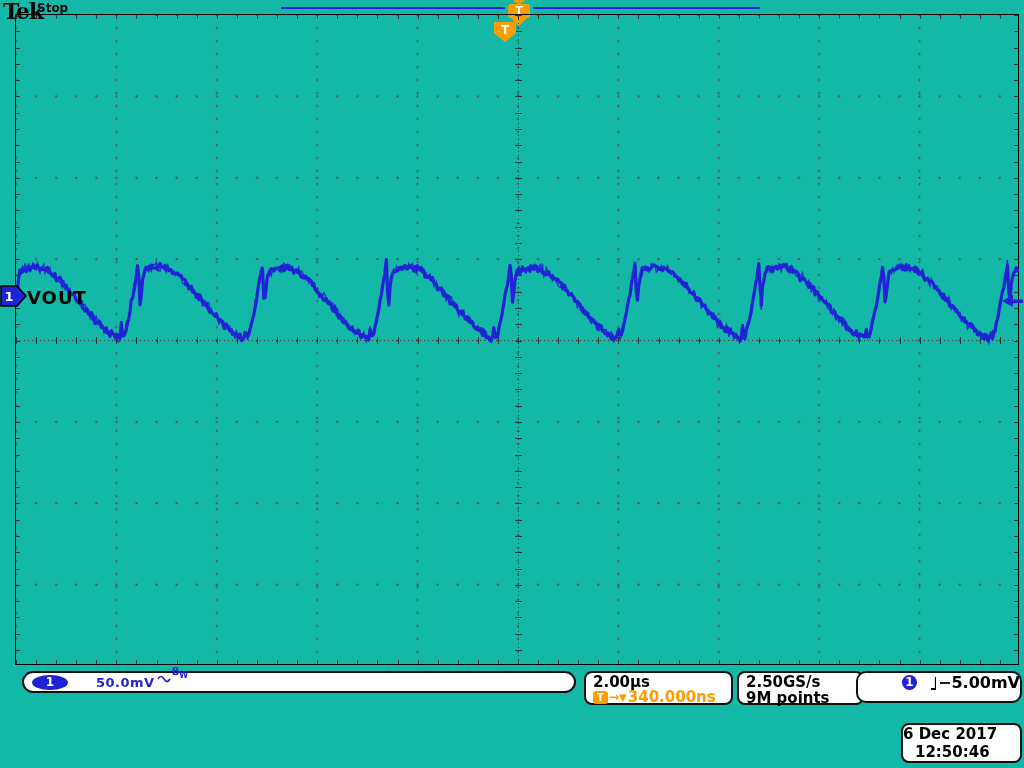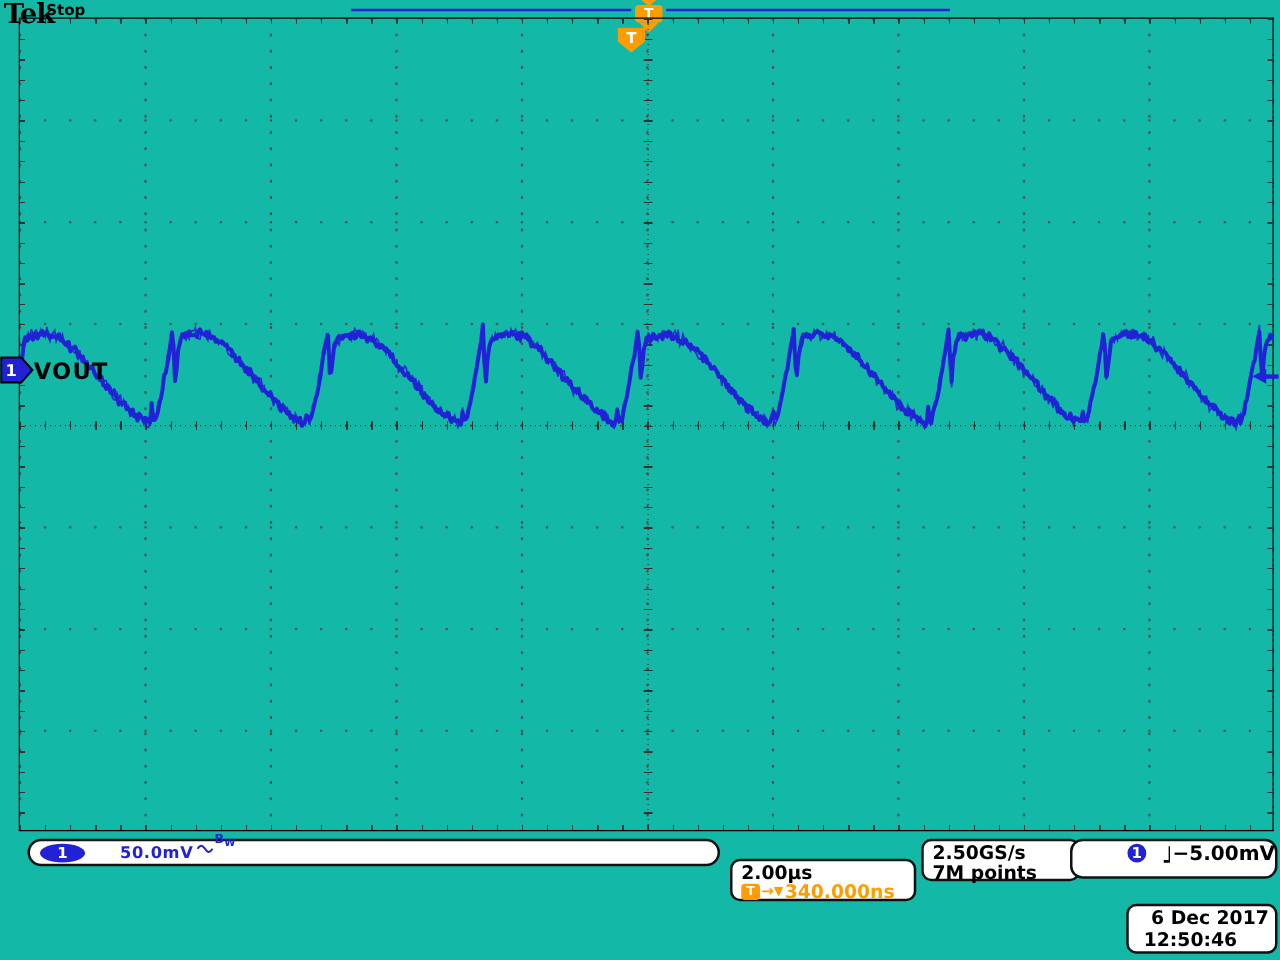--- a/index.html
+++ b/index.html
@@ -61,37 +61,37 @@
         color:#000;font-weight:bold;}
   .box-ch{left:22px;top:671px;width:554px;height:22px;border-radius:11px;
           display:flex;align-items:center;}
   .oval{background:var(--ch,#2121d6);color:#fff;border-radius:50%;text-align:center;
         font-weight:bold;}
   .oval-ch{width:36px;height:15px;font-size:12px;line-height:15px;margin-left:8px;}
   .ch-scale{color:var(--ch,#2121d6);font-size:13px;margin-left:28px;letter-spacing:0.5px;}
   .ac-icon{margin-left:2px;margin-bottom:6px;}
   .bw{color:var(--ch,#2121d6);font-size:10px;margin-left:1px;margin-bottom:19px;}
   .bw sub{font-size:8px;}
-  .box-h{left:584px;top:687px;width:149px;height:34px;border-radius:8px;padding:1px 0 0 7px;}
+  .box-h{left:584px;top:671px;width:149px;height:34px;border-radius:8px;padding:1px 0 0 7px;}
   .h-scale{font-size:15px;line-height:16px;}
   .h-delay{display:flex;align-items:center;color:var(--org,#ff9c00);font-size:15px;line-height:15px;}
   .t-badge-sm{width:15px;height:13px;border-radius:3px;background:var(--org,#ff9c00);
         color:#fff;font-size:10px;line-height:13px;text-align:center;flex:0 0 auto;}
   .h-arrow{font-size:12px;margin:0 0 0 1px;}
   .h-tri{font-size:10px;margin:0 1px 0 0;}
   .box-acq{left:737px;top:671px;width:127px;height:34px;border-radius:8px;
         padding:1px 0 0 7px;font-size:15px;line-height:16px;}
   .box-trig{left:856px;top:671px;width:166px;height:32px;border-radius:10px;
         display:flex;align-items:flex-start;padding:2px 0 0 44px;}
   .oval-trig{width:30px;height:15px;font-size:12px;line-height:15px;}
   .edge-icon{margin:1px 2px 0 12px;}
   .trig-level{font-size:16px;line-height:16px;text-align:right;}
   .box-date{left:901px;top:723px;width:121px;height:40px;border-radius:8px;
         font-size:15px;line-height:18px;}
-  .date-line{text-align:right;padding-right:5px;}
+  .date-line{text-align:left;padding-right:5px;}
   .time-line{text-align:left;padding-left:12px;}
 </style>
 </head>
 <body>
 
 <div class="screen">
 
   <div class="brand">Tek</div>
   <div class="acq-status">Stop</div>
 
@@ -149,21 +149,21 @@
     <div class="h-delay">
       <span class="t-badge-sm">T</span>
       <span class="h-arrow">→</span>
       <span class="h-tri">▼</span>
       <span>340.000ns</span>
     </div>
   </div>
 
   <div class="rbox box-acq">
     <div>2.50GS/s</div>
-    <div>7M points</div>
+    <div>9M points</div>
   </div>
 
   <div class="rbox box-trig">
     <div class="oval oval-trig">1</div>
     <svg class="edge-icon" width="15" height="15">
       <path d="M2,13 H7 V2 H13" fill="none" stroke="#000" stroke-width="2.2"></path>
     </svg>
     <div class="trig-level">−5.00mV</div>
   </div>
 

